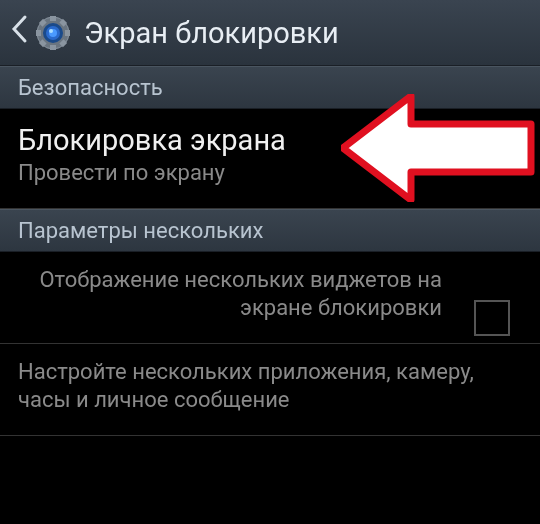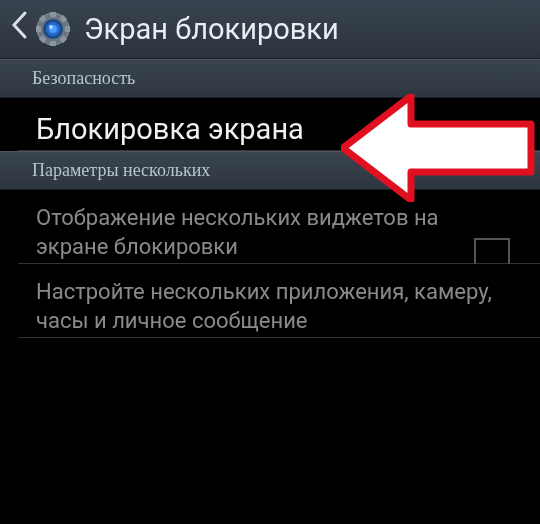--- a/index.html
+++ b/index.html
@@ -10,21 +10,21 @@
     body {
       font-family: Roboto, Arial, sans-serif;
       background: #000;
       width: 540px;
       height: 524px;
       overflow: hidden;
       position: relative;
     }
     .header {
       background: linear-gradient(to bottom, #3a4450, #2a333d);
-      height: 59px;
+      height: 66px;
       display: flex;
       align-items: center;
       padding: 0 10px;
       border-bottom: 1px solid #1a1f26;
     }
     .back-icon {
       color: #d8e0e8;
       font-size: 32px;
       margin-right: 4px;
       font-weight: 300;
@@ -37,34 +37,32 @@
       align-items: center;
       justify-content: center;
     }
     .page-title {
       color: #e8eef4;
       font-size: 29px;
       font-weight: 400;
     }
     .section-header {
       background: linear-gradient(to bottom, #3a444f, #2d3640);
-      padding: 8px 32px;
+      padding: 8px 18px;
       color: #b8c4d0;
-      font-size: 18px;
+      font-size: 22px;
       font-weight: 400;
       border-top: 1px solid #4a5560;
       border-bottom: 1px solid #1a1f26;
-      font-family: Liberation Serif, serif;
     }
     .list-item {
       background: #000;
-      padding: 14px 18px 2px 18px;
+      padding: 14px 18px 20px 18px;
       border-bottom: 1px solid #333;
       position: relative;
-      margin-left: 18px;
     }
     .item-title {
       color: #f0f0f0;
       font-size: 29px;
       font-weight: 400;
       margin-bottom: 2px;
     }
     .item-subtitle {
       color: #8a8a8a;
       font-size: 22px;
@@ -117,26 +115,27 @@
       <circle cx="19" cy="19" r="2" fill="#aaddff"></circle>
     </svg>
   </span>
   <span class="page-title">Экран блокировки</span>
 </div>
 
 <div class="section-header">Безопасность</div>
 
 <div class="list-item">
   <div class="item-title">Блокировка экрана</div>
+  <div class="item-subtitle">Провести по экрану</div>
 </div>
 
 <div class="section-header">Параметры нескольких</div>
 
 <div class="list-item">
-  <div class="item-subtitle" style="padding-right:80px;">Отображение нескольких виджетов на экране блокировки</div>
+  <div class="item-subtitle" style="padding-right:80px;text-align:right;">Отображение нескольких виджетов на экране блокировки</div>
   <div class="checkbox"></div>
 </div>
 
 <div class="list-item">
   <div class="item-subtitle">Настройте нескольких приложения, камеру, часы и личное сообщение</div>
 </div>
 
 <div class="arrow-overlay">
   <svg width="195" height="108" viewBox="0 0 195 108">
     <path d="M 70 2 L 2 54 L 70 106 L 70 78 L 190 78 L 190 30 L 70 30 Z" fill="#ffffff" stroke="#e01020" stroke-width="7" stroke-linejoin="round"></path>

